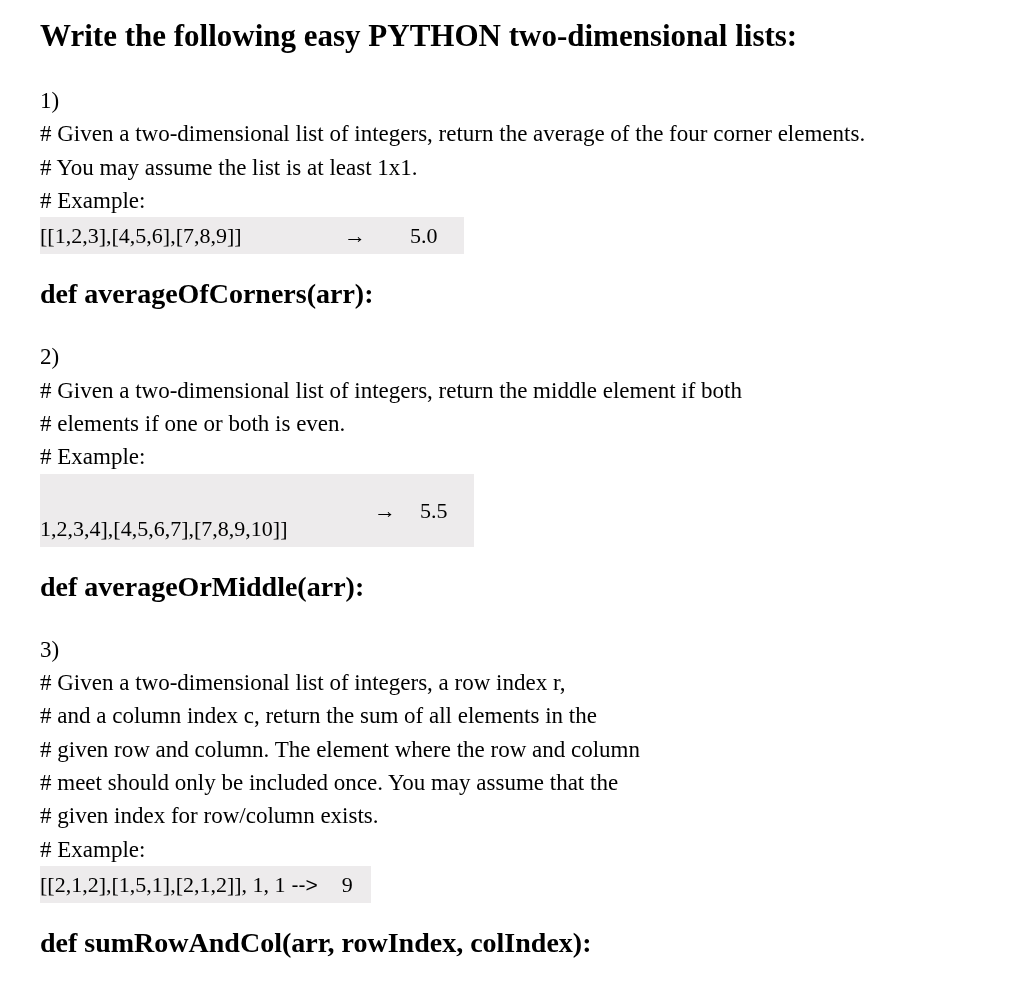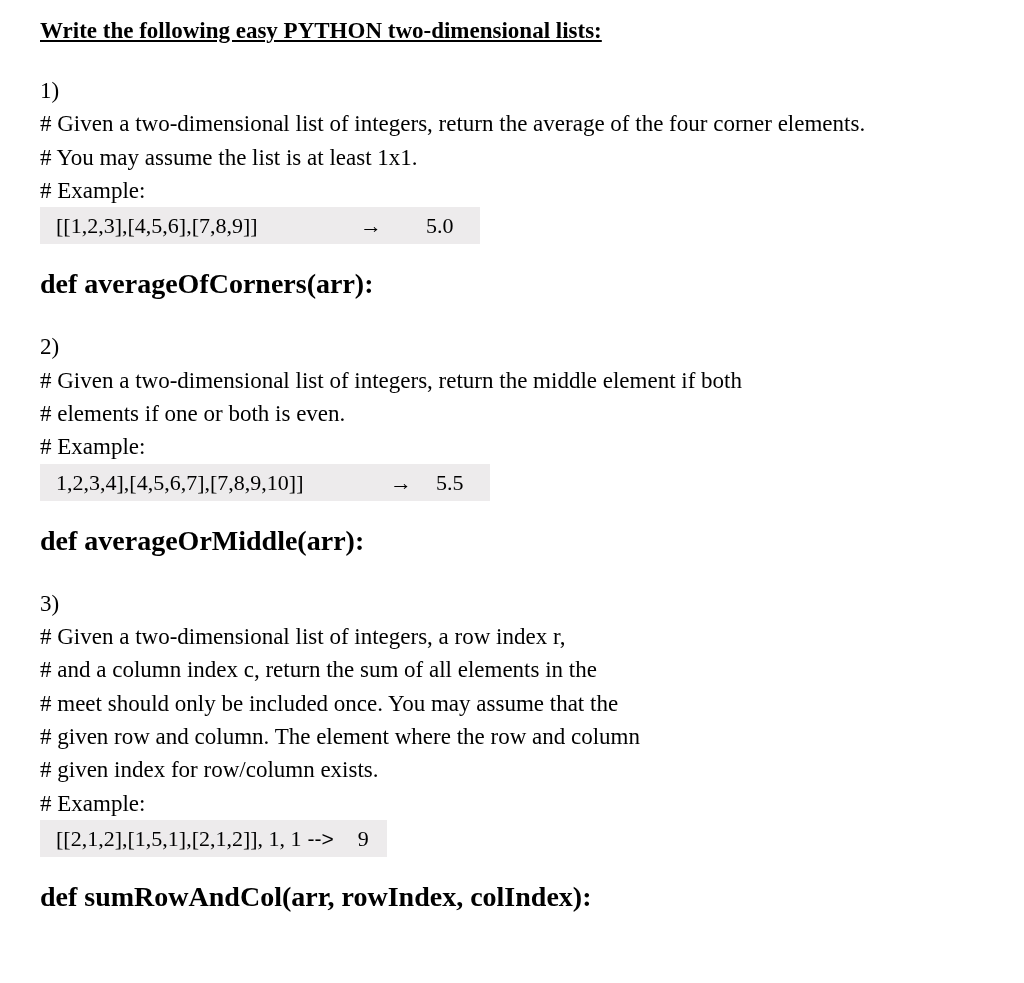--- a/index.html
+++ b/index.html
@@ -10,44 +10,42 @@
   body {
     width: 1024px;
     min-height: 983px;
     font-family: "Times New Roman", Times, serif;
     color: #000;
     padding: 18px 40px 40px 40px;
     box-sizing: border-box;
   }
   .title {
     font-weight: bold;
-    font-size: 23px;
+    font-size: 31px;
     margin-bottom: 30px;
-    text-decoration: underline;
   }
   .section {
     margin-bottom: 30px;
   }
   .line {
     font-size: 23px;
     line-height: 1.45;
   }
   .example-row {
     display: flex;
     align-items: center;
     background: #edebec;
     font-size: 22px;
     line-height: 1.5;
     padding: 2px 6px 2px 0;
     width: max-content;
   }
   .example-input {
     min-width: 260px;
     padding-right: 20px;
-    padding-left: 16px;
   }
   .arrow {
     padding: 0 24px;
     font-size: 22px;
   }
   .example-output {
     padding-left: 20px;
     padding-right: 20px;
     text-align: center;
   }
@@ -77,33 +75,33 @@
   </div>
   <div class="def">def averageOfCorners(arr):</div>
 </div>
 
 <div class="section">
   <div class="line">2)</div>
   <div class="line"># Given a two-dimensional list of integers, return the middle element if both</div>
   <div class="line"># elements if one or both is even.</div>
   <div class="line"># Example:</div>
   <div class="example-row">
-    <span class="example-input" style="min-width:300px;">1,2,3,4],[4,5,6,7],[7,8,9,10]]</span>
+    <span class="example-input" style="min-width:300px;margin-top:36px;">1,2,3,4],[4,5,6,7],[7,8,9,10]]</span>
     <span class="arrow" style="padding:0 14px;">→</span>
     <span class="example-output" style="padding-left:10px;">5.5</span>
   </div>
   <div class="def">def averageOrMiddle(arr):</div>
 </div>
 
 <div class="section">
   <div class="line">3)</div>
   <div class="line"># Given a two-dimensional list of integers, a row index r,</div>
   <div class="line"># and a column index c, return the sum of all elements in the</div>
+  <div class="line"># given row and column. The element where the row and column</div>
   <div class="line"># meet should only be included once. You may assume that the</div>
-  <div class="line"># given row and column. The element where the row and column</div>
   <div class="line"># given index for row/column exists.</div>
   <div class="line"># Example:</div>
   <div class="example-row ex3">
     <span class="example-input">[[2,1,2],[1,5,1],[2,1,2]], 1, 1</span>
     <span class="arrow">--&gt;</span>
     <span class="example-output">9</span>
   </div>
   <div class="def">def sumRowAndCol(arr, rowIndex, colIndex):</div>
 </div>
 

